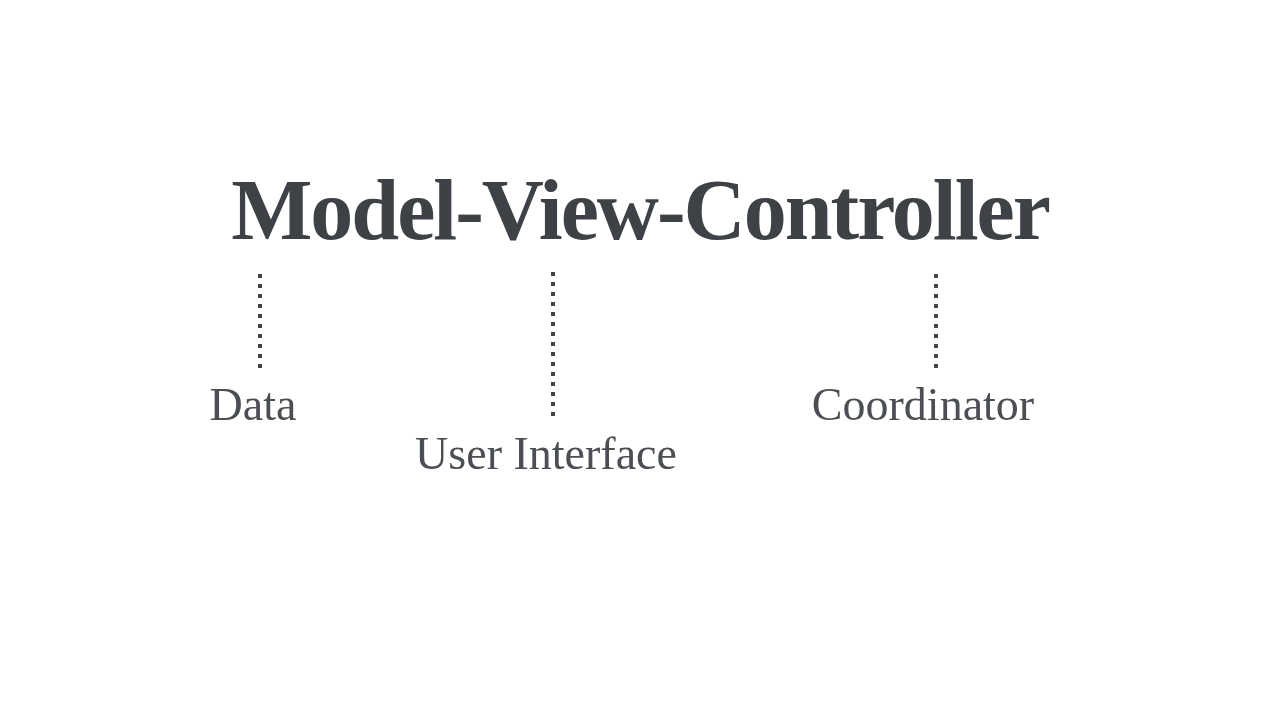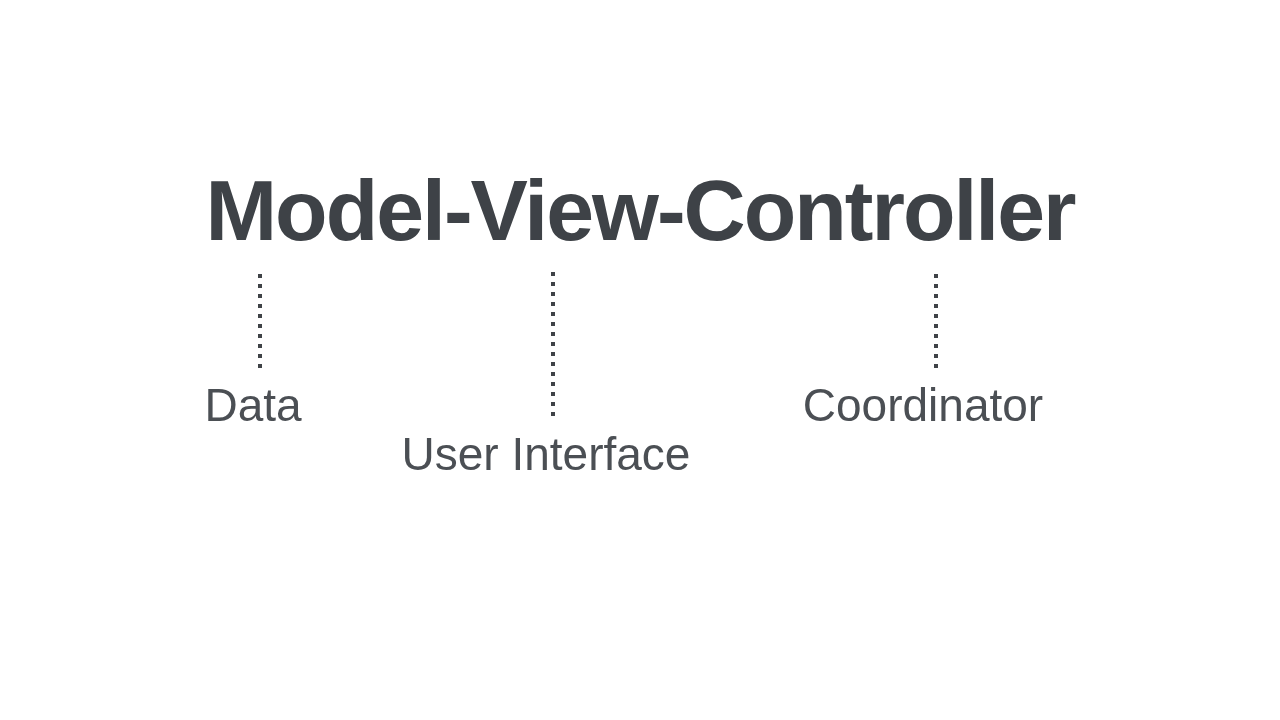--- a/index.html
+++ b/index.html
@@ -6,21 +6,21 @@
     margin: 0;
     padding: 0;
     background: #ffffff;
   }
   .canvas {
     position: relative;
     width: 1280px;
     height: 720px;
     background: #ffffff;
     overflow: hidden;
-    font-family: Liberation Sans, sans-serif;
+    font-family: Liberation Serif, serif;
   }
   .title {
     position: absolute;
     top: 167px;
     left: 0;
     width: 1280px;
     text-align: center;
     font-size: 86px;
     font-weight: 700;
     letter-spacing: -2px;

